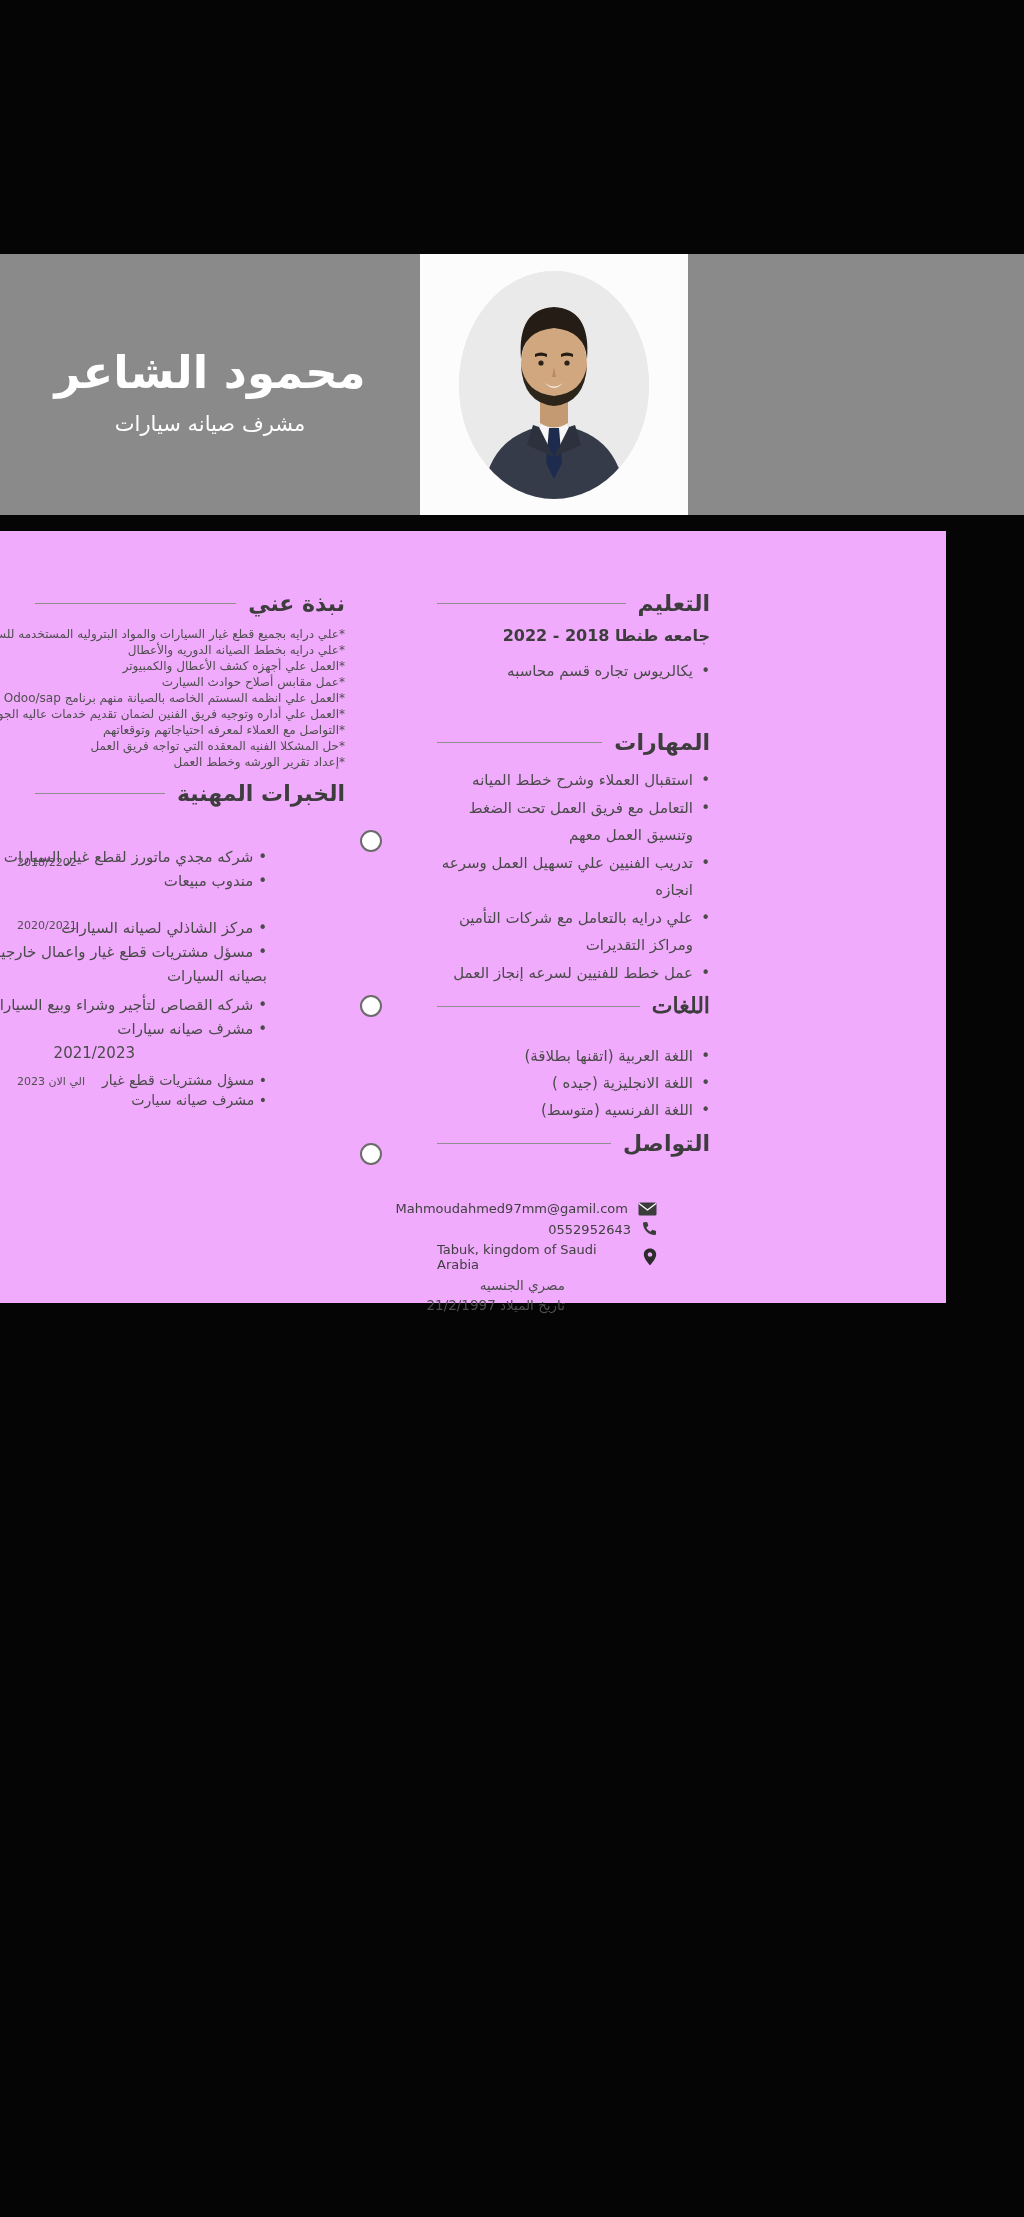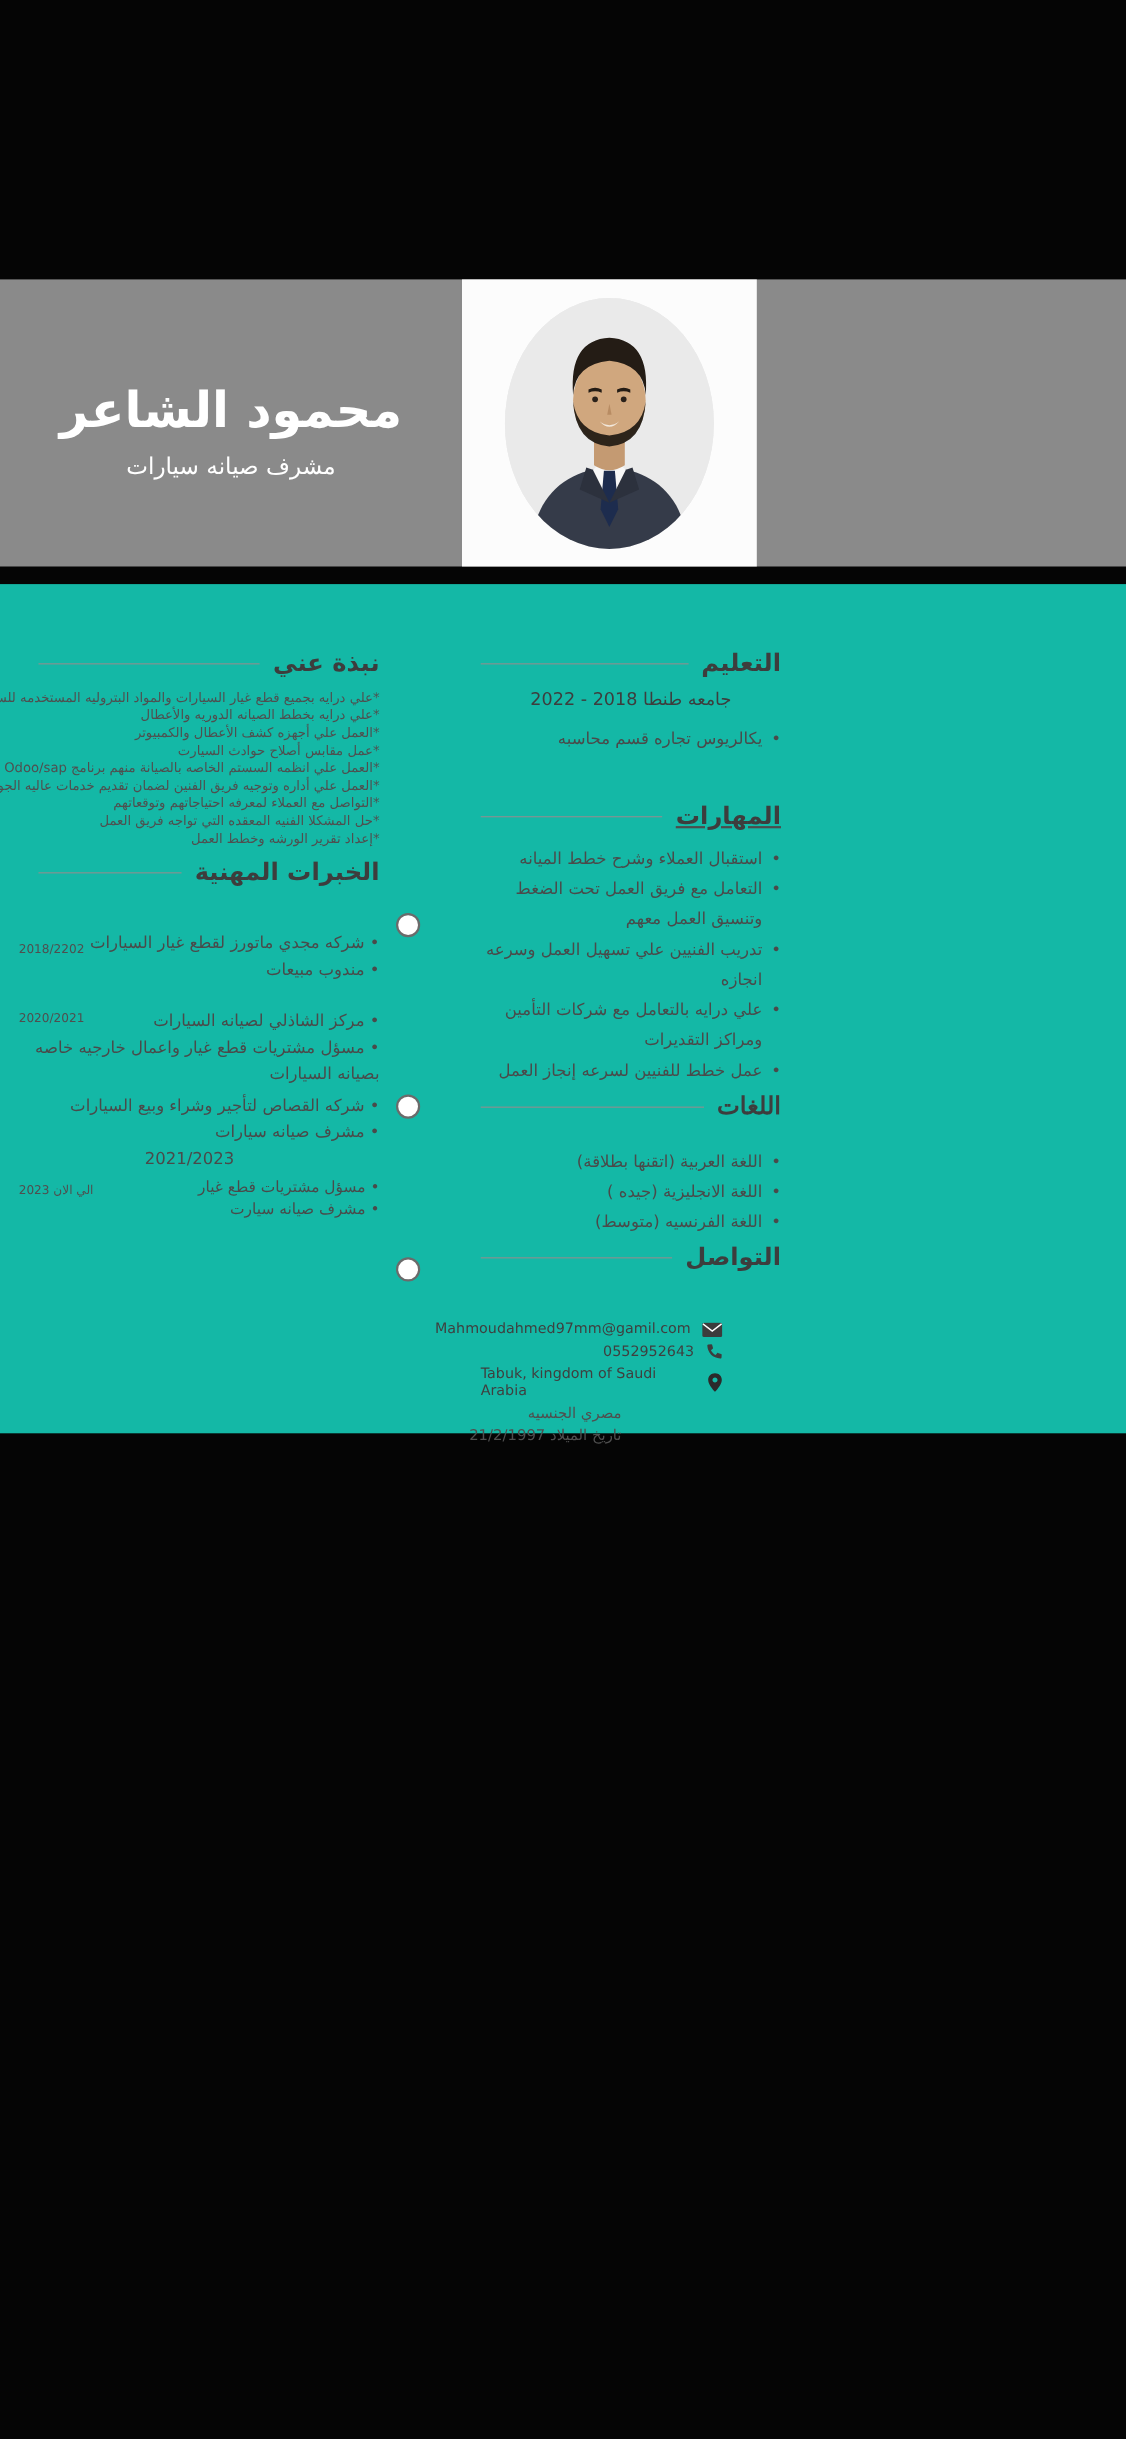--- a/index.html
+++ b/index.html
@@ -8,21 +8,21 @@
 
   
   .band{position:absolute;top:254px;left:0;width:1024px;height:261px;background:#8a8a8a;}
   .name-block{position:absolute;left:0;top:92px;width:420px;text-align:center;color:#fff;direction:rtl;}
   .name{font-size:45px;font-weight:700;line-height:1.2;white-space:nowrap;}
   .job-title{font-size:21px;margin-top:12px;font-weight:400;}
   .photo-panel{position:absolute;left:420px;top:0;width:268px;height:261px;background:#fcfcfc;display:flex;align-items:center;justify-content:center;}
   .photo-oval{width:190px;height:228px;border-radius:50%;overflow:hidden;background:#eaeaea;}
 
   
-  .sheet{position:absolute;top:531px;left:0;width:1024px;height:772px;background:#14b8a6;color:#4c4c4c;}
+  .sheet{position:absolute;top:531px;left:0;width:946px;height:772px;background:#f0abfc;color:#4c4c4c;}
   .sec-head{display:flex;align-items:center;gap:12px;direction:rtl;}
   .sec-head h2{margin:0;font-size:22px;font-weight:700;color:#3d3d3d;white-space:nowrap;}
   .rule{flex:1;height:1px;background:#8f8f8f;}
 
   
   .about{position:absolute;left:35px;top:60px;width:310px;direction:rtl;}
   .about-list{list-style:none;margin:10px 0 0;padding:0;font-size:12px;line-height:16px;color:#4f4f4f;text-align:right;}
   .about-list li{white-space:nowrap;}
 
   
@@ -39,26 +39,26 @@
   .c1{left:360px;top:299px;}
   .c2{left:360px;top:464px;}
   .c3{left:360px;top:612px;}
   .xp-date{position:absolute;left:17px;font-size:11px;color:#4f4f4f;direction:rtl;white-space:nowrap;}
   .d1{top:325px;}
   .d2{top:388px;}
   .d4{top:544px;}
 
   
   .sidebar{position:absolute;left:437px;top:60px;width:273px;direction:rtl;}
-  .edu-school{margin-top:10px;font-size:16px;font-weight:400;color:#3d3d3d;text-align:center;}
+  .edu-school{margin-top:10px;font-size:16px;font-weight:700;color:#3d3d3d;}
   .side-list{list-style:none;margin:0;padding:0;font-size:15px;color:#4a4a4a;text-align:right;}
   .side-list li{position:relative;padding-right:17px;margin-bottom:1px;line-height:26px;}
   .side-list li::before{content:"•";position:absolute;right:0;top:0;}
   .edu-degree{margin-top:13px;}
-  .mt-skills{margin-top:46px;text-decoration:underline;}
+  .mt-skills{margin-top:46px;}
   .skills-list{margin-top:12px;}
   .skills-list li{line-height:27px;}
   .mt-langs{margin-top:6px;font-family:Liberation Serif, serif;}
   .langs-list{margin-top:24px;}
   .langs-list li{line-height:26px;}
   .mt-contact{margin-top:8px;}
   .contact-rows{margin-top:45px;}
   .c-row{display:flex;align-items:center;gap:10px;margin:0 53px 5px 0;font-size:13px;color:#3f3f3f;}
   .c-row .ctext{direction:ltr;unicode-bidi:isolate;}
   .c-icon{flex:0 0 auto;display:flex;align-items:center;}

